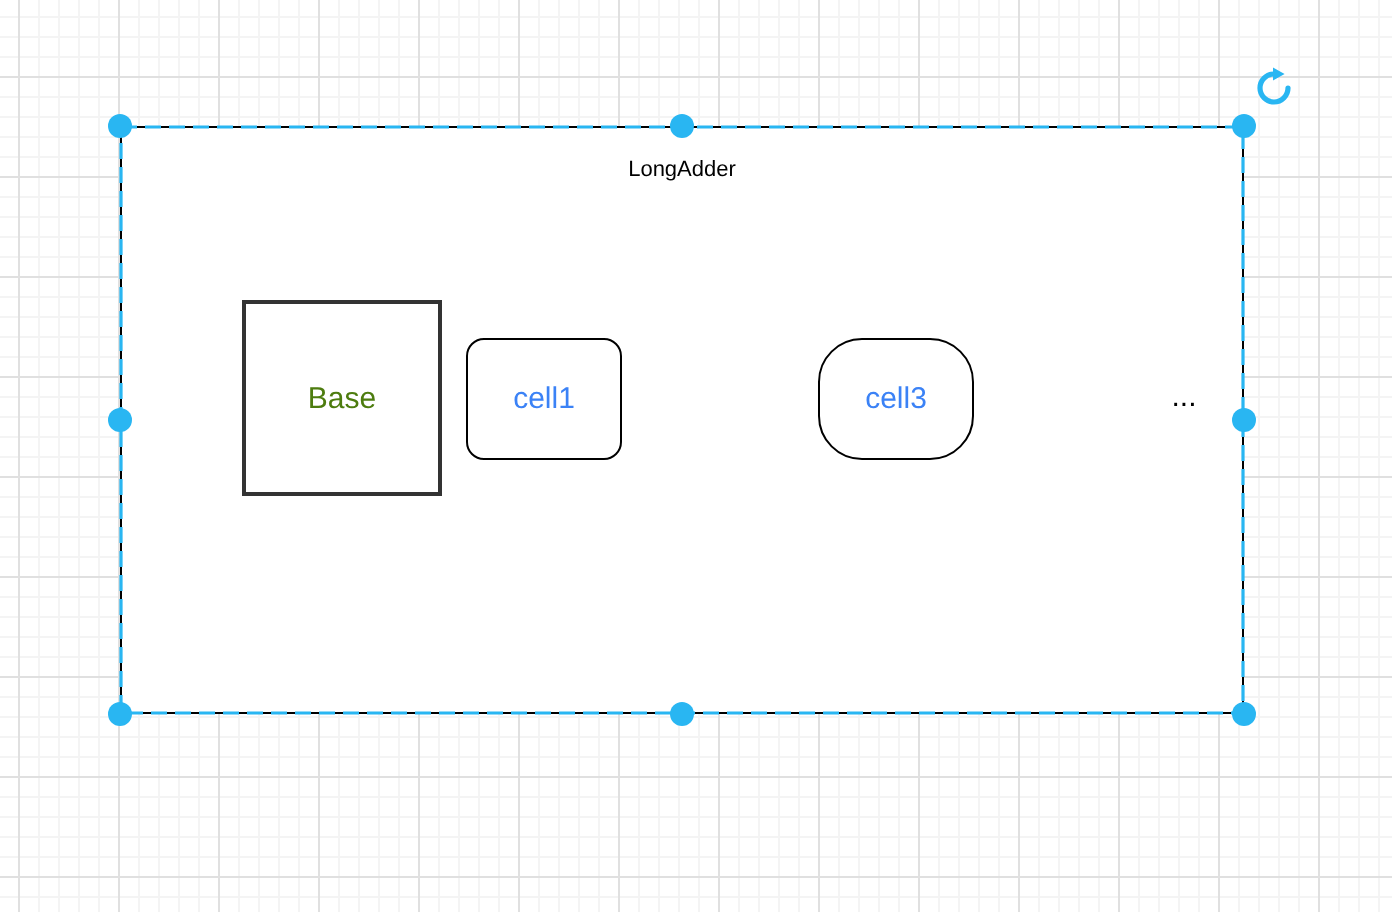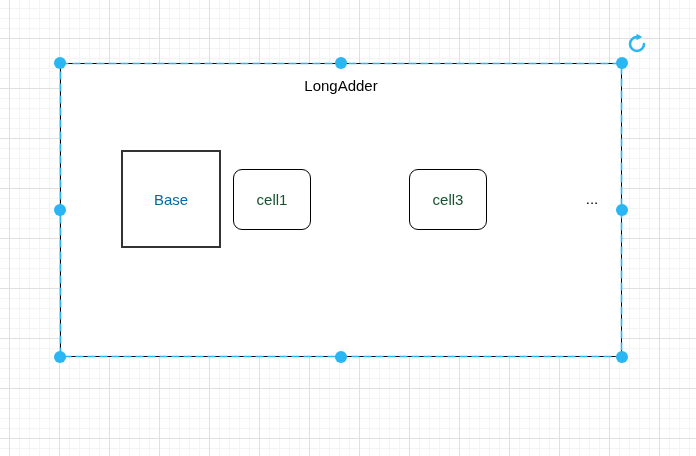--- a/index.html
+++ b/index.html
@@ -32,57 +32,57 @@
     background: #ffffff;
     border: 1px solid #000000;
     box-sizing: border-box;
   }
   .container-title {
     position: absolute;
     left: 0;
     right: 0;
     top: 13px;
     text-align: center;
-    font-size: 15px;
+    font-size: 11px;
     color: #000000;
     line-height: 17px;
   }
   .base-shape {
     position: absolute;
     left: 60px;
     top: 86px;
     width: 100px;
     height: 98px;
     background: #ffffff;
     border: 2px solid #333333;
     box-sizing: border-box;
     display: flex;
     align-items: center;
     justify-content: center;
     font-size: 15px;
-    color: #0369a1;
+    color: #4d7c0f;
   }
   .cell-shape {
     position: absolute;
     top: 105px;
     width: 78px;
     height: 61px;
     background: #ffffff;
     border: 1.4px solid #000000;
     border-radius: 9px;
     box-sizing: border-box;
     display: flex;
     align-items: center;
     justify-content: center;
     font-size: 15px;
-    color: #14532d;
+    color: #3b82f6;
   }
   .cell-1 { left: 172px; }
   .cell-2 { left: 260px; }
-  .cell-3 { left: 348px; }
+  .cell-3 { left: 348px; border-radius: 22px; }
   .cell-4 { left: 436px; }
   .ellipsis {
     position: absolute;
     left: 518px;
     top: 126px;
     width: 26px;
     height: 18px;
     line-height: 18px;
     text-align: center;
     font-size: 15px;

